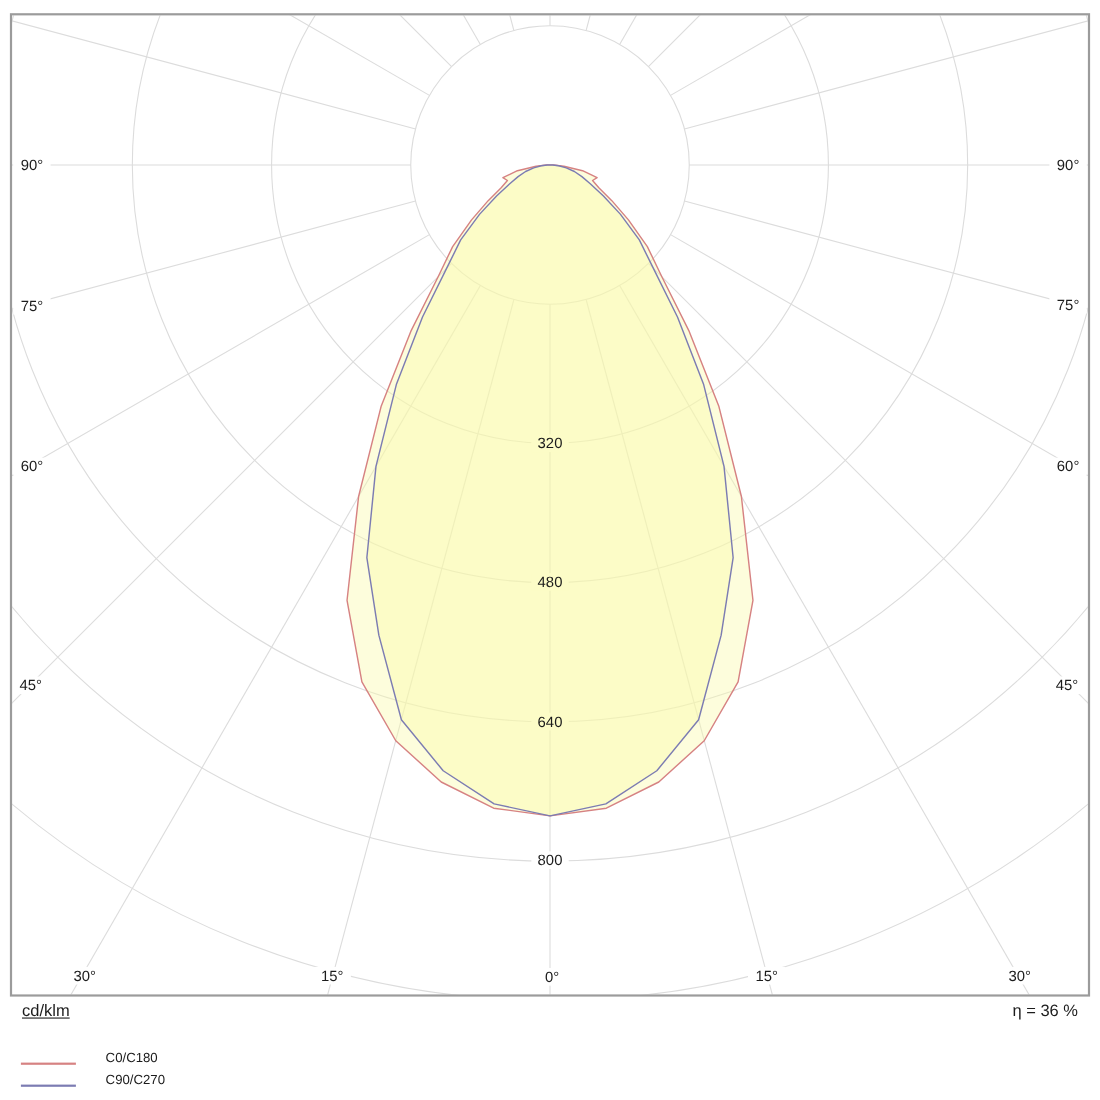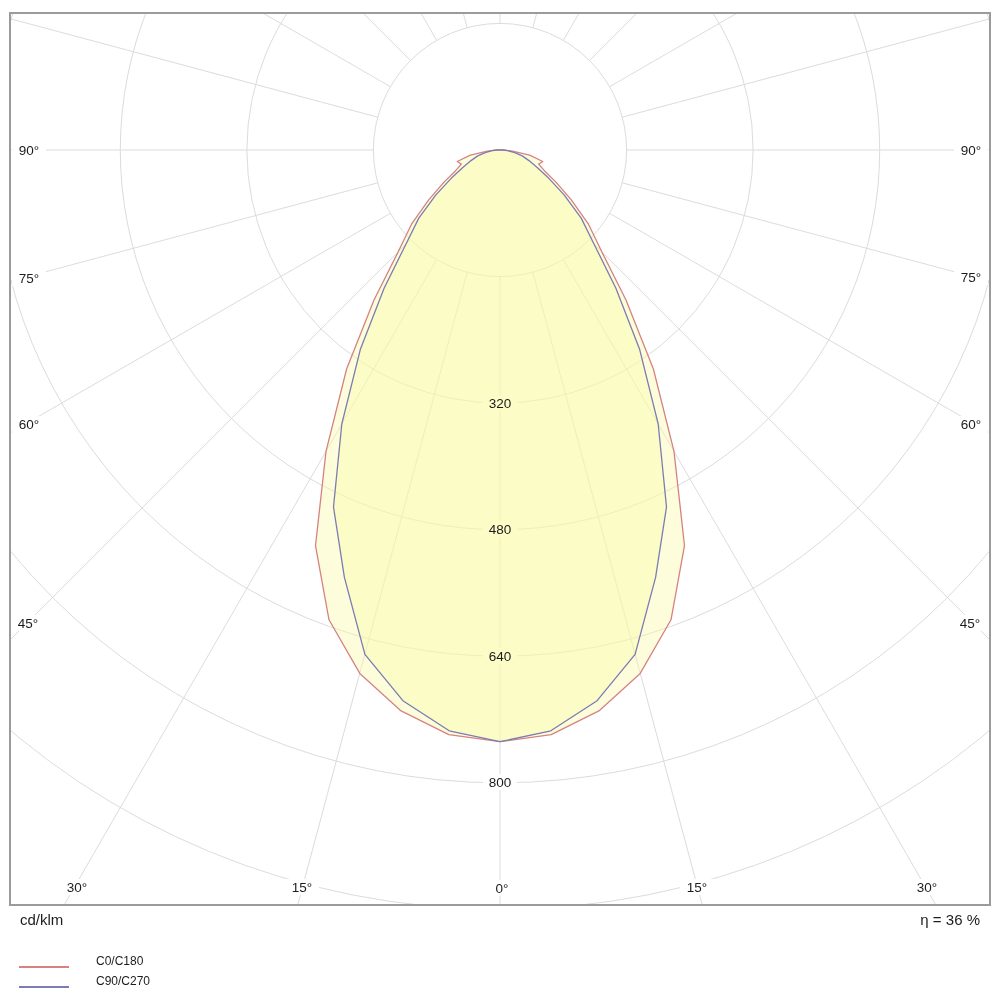--- a/index.html
+++ b/index.html
@@ -11,21 +11,21 @@
     font-family: "Liberation Sans", sans-serif;
     overflow: hidden;
   }
   #plot { position: absolute; left: 0; top: 0; }
   .footer-text {
     position: absolute;
     color: #1c1c1c;
     font-size: 15px;
     font-family: "Liberation Sans", sans-serif;
   }
-  #units-label { left: 20px; top: 911px; }
+  #units-label { left: 20px; top: 911px; text-decoration: underline; }
   #eta-label { right: 20px; top: 911px; }
   .legend { position: absolute; left: 19px; top: 948px; }
   .legend-row { display: flex; align-items: flex-end; height: 20px; }
   .legend-line { display: inline-block; width: 50px; height: 0; border-top: 2px solid #888; }
   .legend-label { margin-left: 27px; font-size: 12px; color: #1c1c1c; }
 </style>
 </head>
 <body>
 
 <div id="stage">

